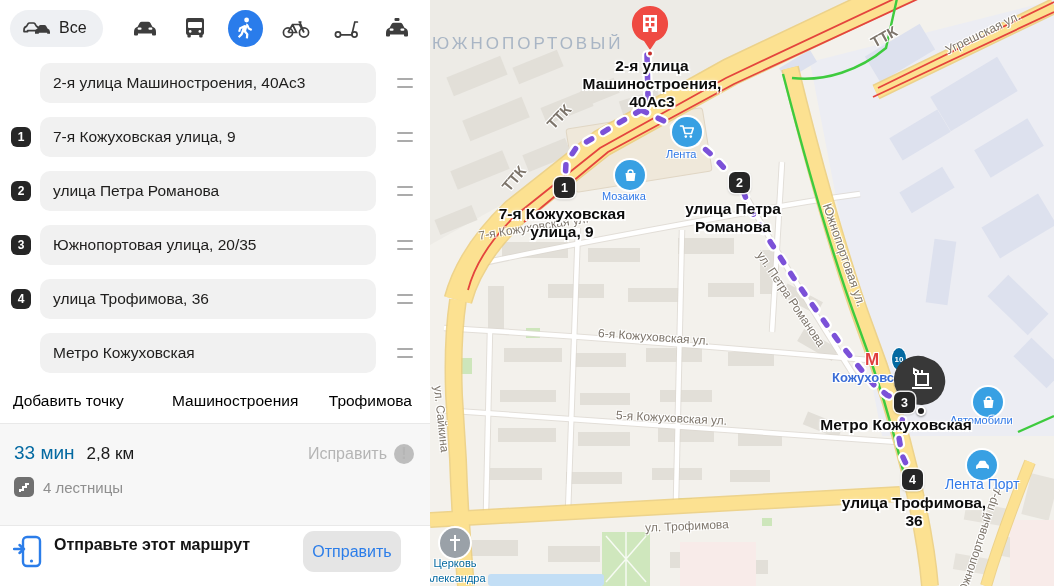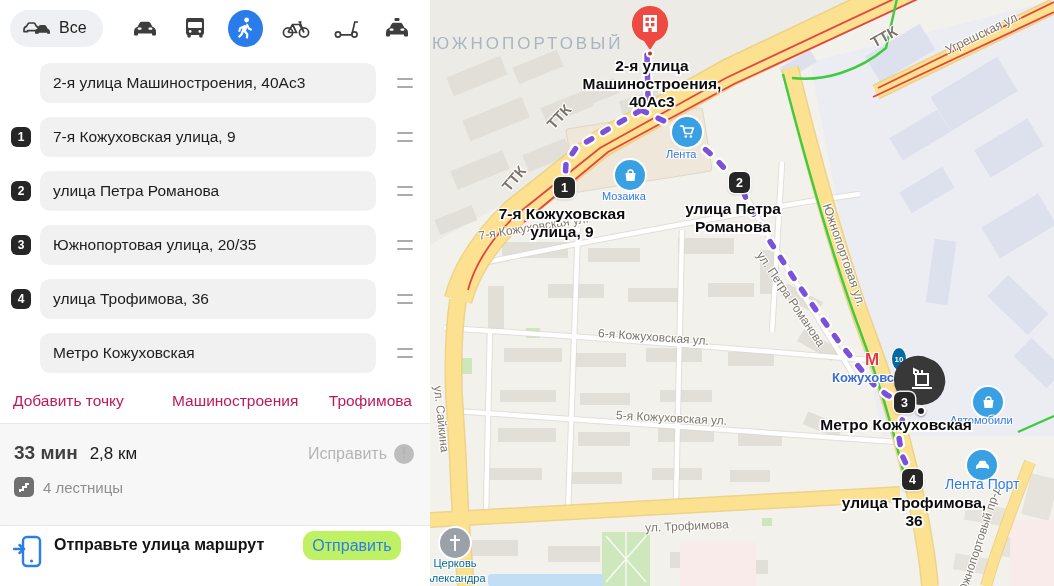--- a/index.html
+++ b/index.html
@@ -20,37 +20,37 @@
   .wbadge { position:absolute; left:11px; top:50%; transform:translateY(-50%); }
   .dot { width:14px; height:14px; border-radius:50%; }
   .dot.red { background:#f23b34; }
   .dot.dark { background:#343434; }
   .nbadge { width:20px; height:20px; background:#262626; border-radius:6px; color:#fff; font-size:12px; font-weight:bold; display:flex; align-items:center; justify-content:center; }
   .winput { position:absolute; left:40px; top:0; width:336px; height:40px; background:#f1f1f1; border-radius:10px; display:flex; align-items:center; padding-left:13px; font-size:15.5px; font-weight:500; color:#1e1d1c; cursor:text; white-space:nowrap; overflow:hidden; }
   .drag { position:absolute; right:17px; top:50%; transform:translateY(-50%); width:16px; height:10px; display:flex; flex-direction:column; justify-content:space-between; cursor:grab; }
   .drag i { display:block; height:2.2px; background:#ababab; border-radius:2px; }
 
   .actions { position:absolute; left:0; top:392px; width:422px; height:20px; }
-  .actions a { position:absolute; font-size:15.5px; color:#be185d; cursor:pointer; text-decoration:none; white-space:nowrap; }
+  .actions a { position:absolute; font-size:15.5px; color:#000000; cursor:pointer; text-decoration:none; white-space:nowrap; }
 
   .summary { position:absolute; left:0; top:423px; width:430px; height:103px; background:#f7f7f7; border-top:1px solid #e9e9e9; border-bottom:1px solid #e9e9e9; }
   .sum-line1 { position:absolute; left:14px; top:18px; display:flex; align-items:baseline; width:400px; }
-  .sum-time { font-size:19px; font-weight:bold; color:#404040; }
+  .sum-time { font-size:19px; font-weight:normal; color:#0369a1; }
   .sum-dist { font-size:17px; color:#1a1a1a; margin-left:12px; }
   .sum-fix { margin-left:auto; display:flex; align-items:center; gap:7px; cursor:pointer; }
   .sum-fix span { font-size:16px; color:#b5b5b5; }
   .warn-ic { width:20px; height:20px; border-radius:50%; background:#bdbdbd; color:#fff; font-size:13px; font-weight:bold; display:flex; align-items:center; justify-content:center; }
   .sum-line2 { position:absolute; left:14px; top:53px; display:flex; align-items:center; gap:9px; }
   .stairs-ic { width:20px; height:20px; border-radius:5px; background:#707070; display:flex; align-items:center; justify-content:center; }
   .sum-line2 span { font-size:15px; color:#8f8f8f; }
 
   .send { position:absolute; left:0; top:527px; width:430px; height:59px; background:#fff; }
   .send-ic { position:absolute; left:13px; top:7px; }
   .send-text { position:absolute; left:54px; top:8px; font-size:16px; font-weight:bold; color:#141414; line-height:19px; }
-  .send-btn { position:absolute; left:303px; top:4px; width:98px; height:29px; background:#bef264; border-radius:11px; border:none; color:#2b7de9; font-size:16px; font-weight:500; font-family:"Liberation Sans",sans-serif; cursor:pointer; }
+  .send-btn { position:absolute; left:303px; top:4px; width:98px; height:41px; background:#e5e5e5; border-radius:11px; border:none; color:#2b7de9; font-size:16px; font-weight:500; font-family:"Liberation Sans",sans-serif; cursor:pointer; }
 
   
   #map { position:absolute; left:430px; top:0; width:624px; height:586px; background:#f3f1ec; overflow:hidden; cursor:grab; }
   #map svg.base { position:absolute; left:0; top:0; z-index:0; }
   .mlabel { position:absolute; white-space:nowrap; pointer-events:none; }
   .street { font-size:12px; color:#7d756b; z-index:2; text-shadow:-1px -1px 0 #fff,1px -1px 0 #fff,-1px 1px 0 #fff,1px 1px 0 #fff; }
   .district { font-size:17px; letter-spacing:3px; font-weight:500; color:rgba(156,171,190,.85); z-index:1;text-align:right; }
   .poi-label { font-size:11px; font-weight:500; color:#3079e8; z-index:2; text-align:center; text-shadow:-1px -1px 0 #fff,1px -1px 0 #fff,-1px 1px 0 #fff,1px 1px 0 #fff; }
   .poi-label.gray { color:#0369a1; white-space:normal; width:90px; line-height:15px; }
   .poi-ic { position:absolute; width:30px; height:30px; border-radius:50%; background:#38a0e3; display:flex; align-items:center; justify-content:center; z-index:2; cursor:pointer; box-shadow:0 0 0 2px #fff; }
@@ -217,21 +217,21 @@
 
   <div class="send">
     <span class="send-ic">
       <svg width="30" height="36" viewBox="0 0 30 36">
         <rect x="10" y="3" width="17" height="29" rx="4" fill="none" stroke="#2b7de9" stroke-width="2.4"></rect>
         <circle cx="18.5" cy="27" r="1.6" fill="#2b7de9"></circle>
         <path d="M1,15 h9 M6.5,11 l4.5,4 -4.5,4" fill="none" stroke="#2b7de9" stroke-width="2.4" stroke-linecap="round" stroke-linejoin="round"></path>
       </svg>
     </span>
     <div class="send-text">
-      <div>Отправьте улица маршрут</div>
+      <div>Отправьте этот маршрут</div>
     </div>
     <button class="send-btn">Отправить</button>
   </div>
 </div>
 
 <div id="map">
   <svg class="base" width="624" height="586" viewBox="0 0 624 586">
     <rect width="624" height="586" fill="#f3f1ec"></rect>
 
     <polygon points="0,0 470,0 160,155 0,245" fill="#edebe6"></polygon>

